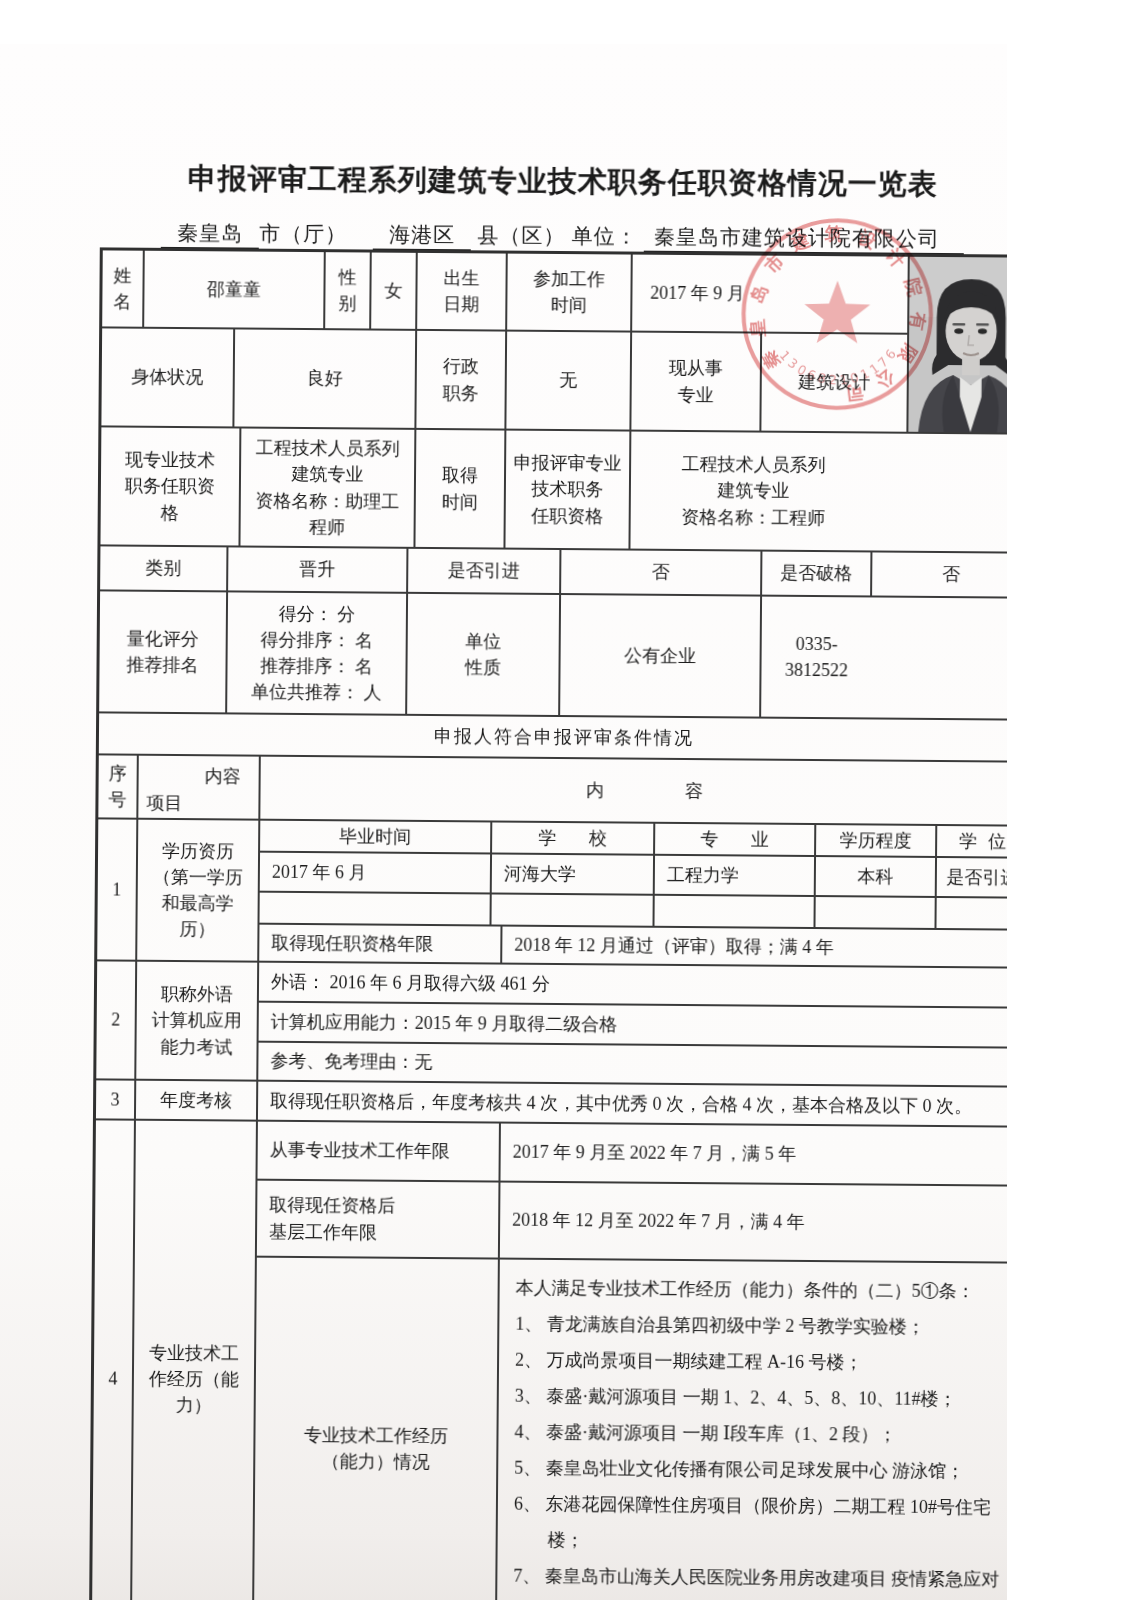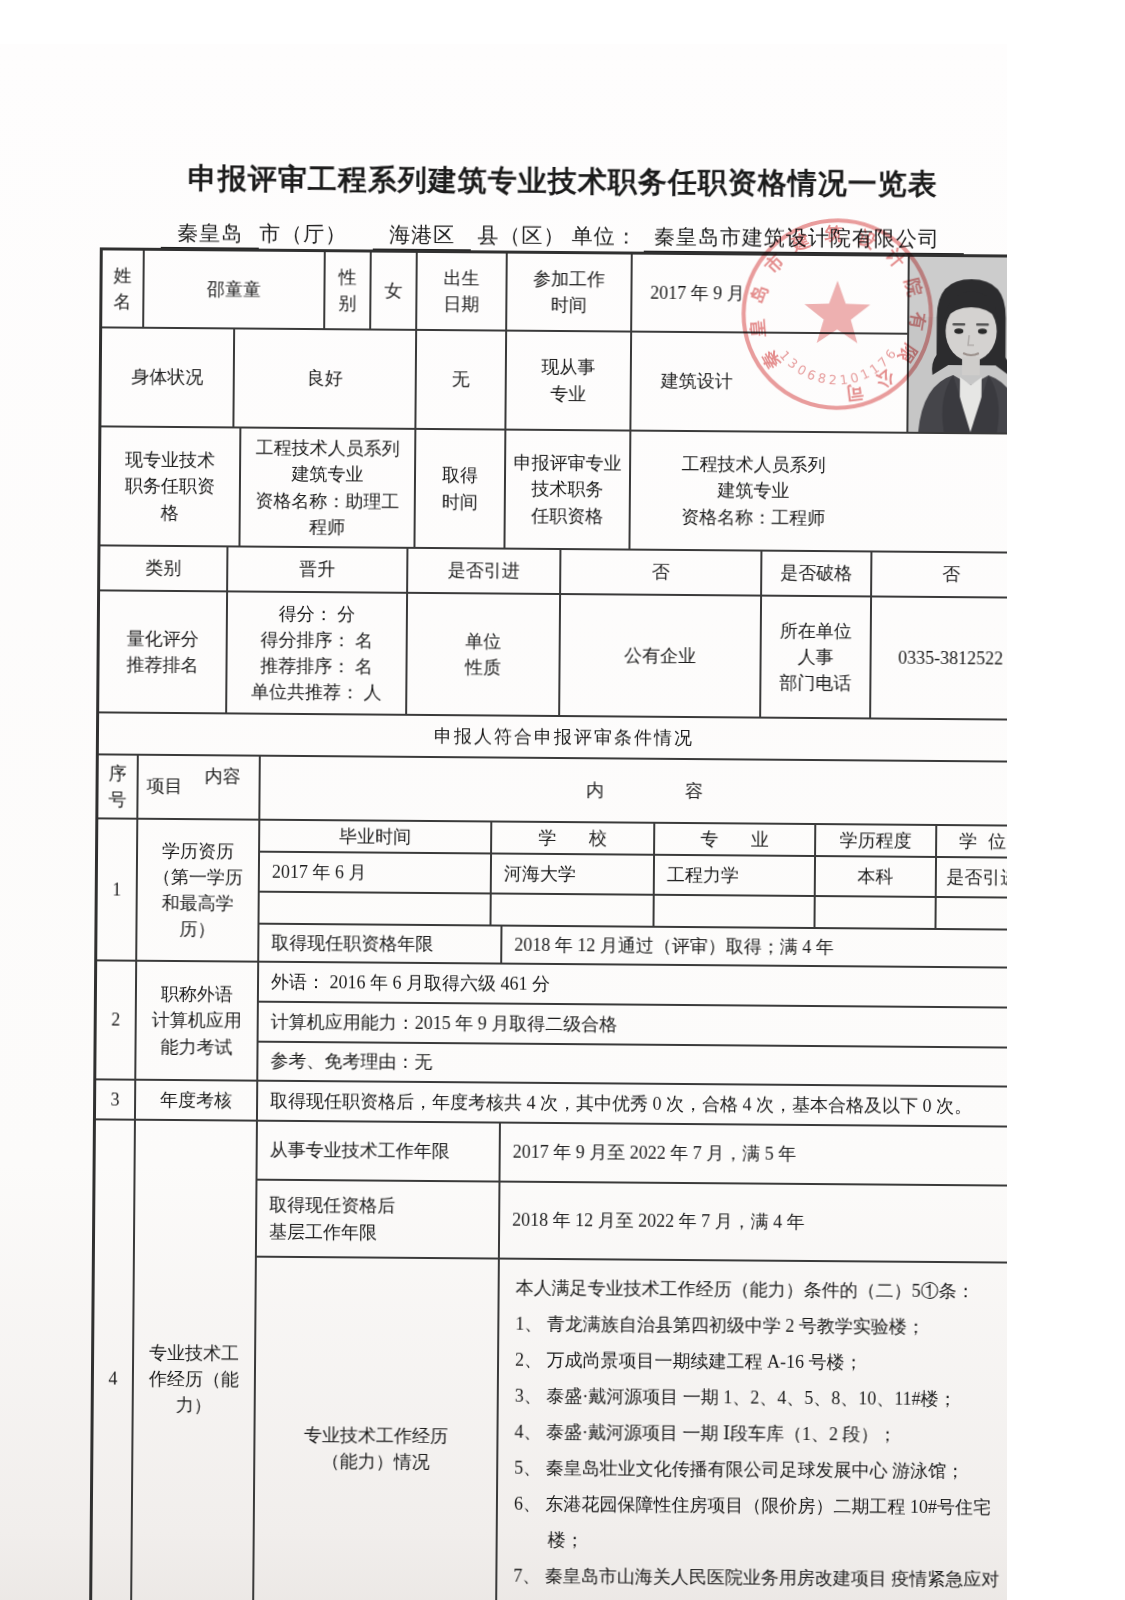--- a/index.html
+++ b/index.html
@@ -39,21 +39,21 @@
   .sp-wide{letter-spacing:1.8em;text-indent:1.8em;}
   .sp-mid{letter-spacing:0.6em;text-indent:0.6em;font-family:Liberation Serif, serif;}
   .header-content{letter-spacing:4.5em;text-indent:4.5em;}
 
   .exp-list{padding:10px 14px 10px 16px;line-height:2.0;text-align:left;}
   .exp-list div{padding-left:34px;text-indent:-34px;}
   .exp-list div:first-child{padding-left:0;text-indent:0;}
 
   .diag-cell{position:relative;padding:0;}
   .diag-top{position:absolute;top:7px;right:18px;}
-  .diag-bottom{position:absolute;bottom:19px;left:8px;text-align:right;}
+  .diag-bottom{position:absolute;bottom:2px;left:8px;text-align:right;}
 
   .stamp{position:absolute;left:726px;top:156px;width:224px;height:224px;
          mix-blend-mode:multiply;opacity:0.88;pointer-events:none;}
 </style>
 </head>
 <body>
 
 <div class="sheet">
   <div class="doc">
 
@@ -76,20 +76,22 @@
             <div class="c">女</div>
             <div class="c pre">出生
 日期</div>
             <div class="c pre">参加工作
 时间</div>
             <div class="c">2017 年 9 月</div>
           </div>
           <div class="row" style="grid-template-columns:133px 182px 90px 125px 130px 1fr;height:97px;">
             <div class="c">身体状况</div>
             <div class="c">良好</div>
+            <div class="c pre">行政
+职务</div>
             <div class="c">无</div>
             <div class="c pre">现从事
 专业</div>
             <div class="c">建筑设计</div>
           </div>
         </div>
         <div class="photo-cell">
           <svg viewBox="0 0 125 175" preserveAspectRatio="none">
             <rect x="0" y="0" width="125" height="175" fill="#c6c6c6"></rect>
             <rect x="0" y="0" width="125" height="60" fill="#cccccc"></rect>
@@ -146,23 +148,20 @@
       <div class="row" style="grid-template-columns:128px 180px 153px 201px 110px 1fr;height:120px;">
         <div class="c pre">量化评分
 推荐排名</div>
         <div class="c pre">得分：  分
 得分排序：  名
 推荐排序：  名
 单位共推荐：  人</div>
         <div class="c pre">单位
 性质</div>
         <div class="c">公有企业</div>
-        <div class="c pre">所在单位
-人事
-部门电话</div>
         <div class="c">0335-3812522</div>
       </div>
 
       <div class="row" style="grid-template-columns:1fr;height:40px;">
         <div class="c" style="letter-spacing:2px;">申报人符合申报评审条件情况</div>
       </div>
 
       <div class="row" style="grid-template-columns:40px 122px 1fr;height:62px;">
         <div class="c pre">序
 号</div>

